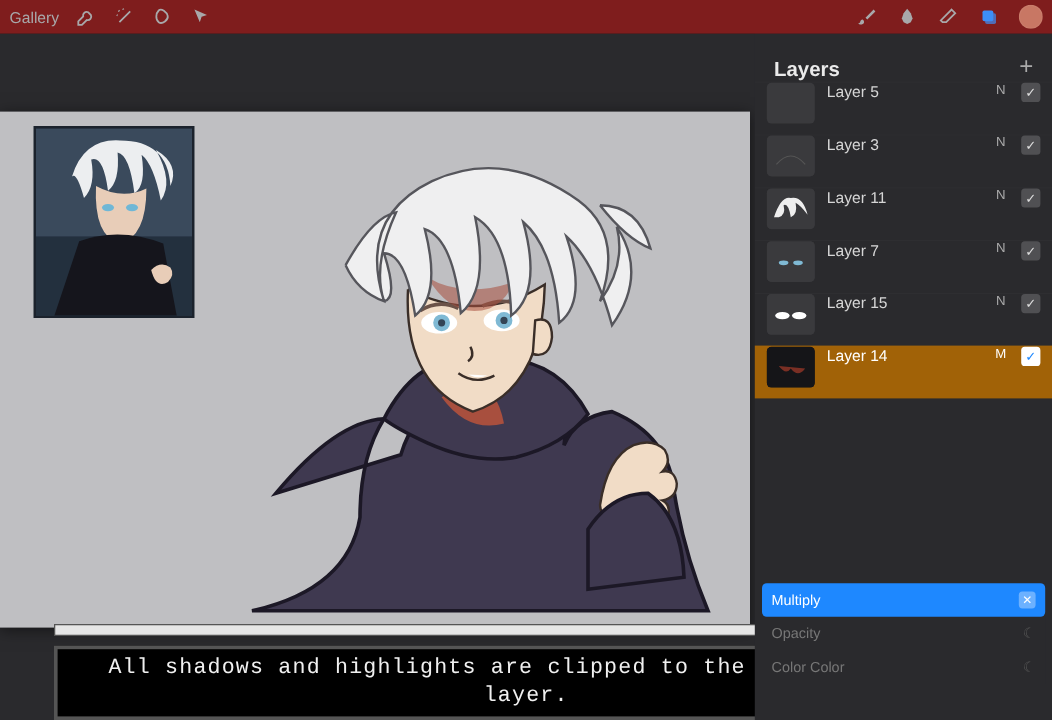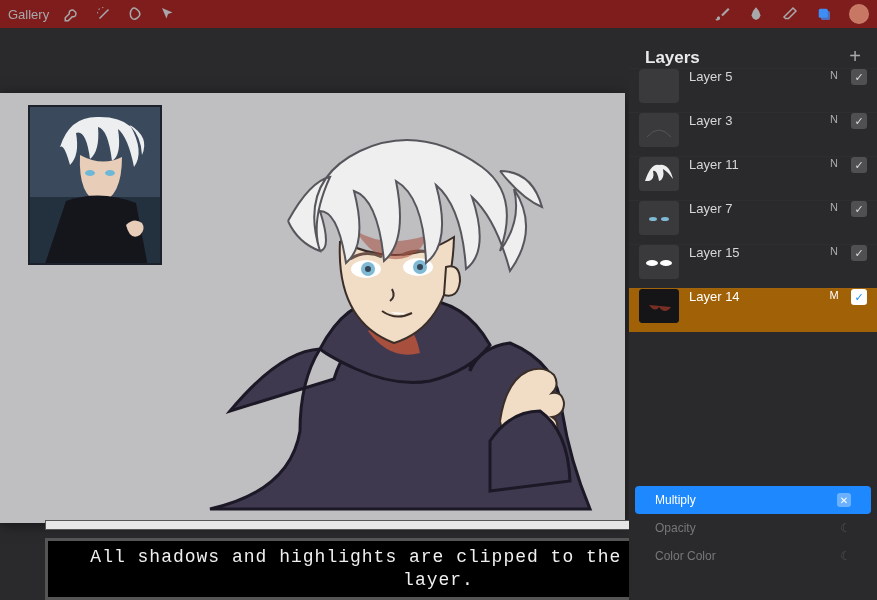--- a/index.html
+++ b/index.html
@@ -114,21 +114,21 @@
   .opacity-slider {
     margin-top:6px; height:4px; background:#444; border-radius:2px; position:relative;
   }
   .opacity-fill { position:absolute; left:0; top:0; bottom:0; width:98%; background:#1e88ff; border-radius:2px;}
   .opacity-knob { position:absolute; right:0; top:-4px; width:12px; height:12px; border-radius:50%; background:#1e88ff; border:2px solid #2a2a2d;}
   .blend-picker {
     position:absolute; left:6px; right:6px; bottom:30px;
     background:#2a2a2d;
   }
   .blend-item {
-    padding:7px 20px; font-size:12px; color:#777;
+    padding:7px 8px; font-size:12px; color:#777;
     display:flex; align-items:center; justify-content:space-between;
   }
   .blend-item.selected { background:#1e88ff; color:#fff; border-radius:4px;}
   .blend-item .close { width:14px; height:14px; border-radius:3px; background:rgba(255,255,255,0.35); display:flex;align-items:center;justify-content:center;font-size:10px;}
   .blend-item .moon-icn { color:#555; font-size:12px;}
 </style>
 </head>
 <body>
 
 <div class="topbar">

